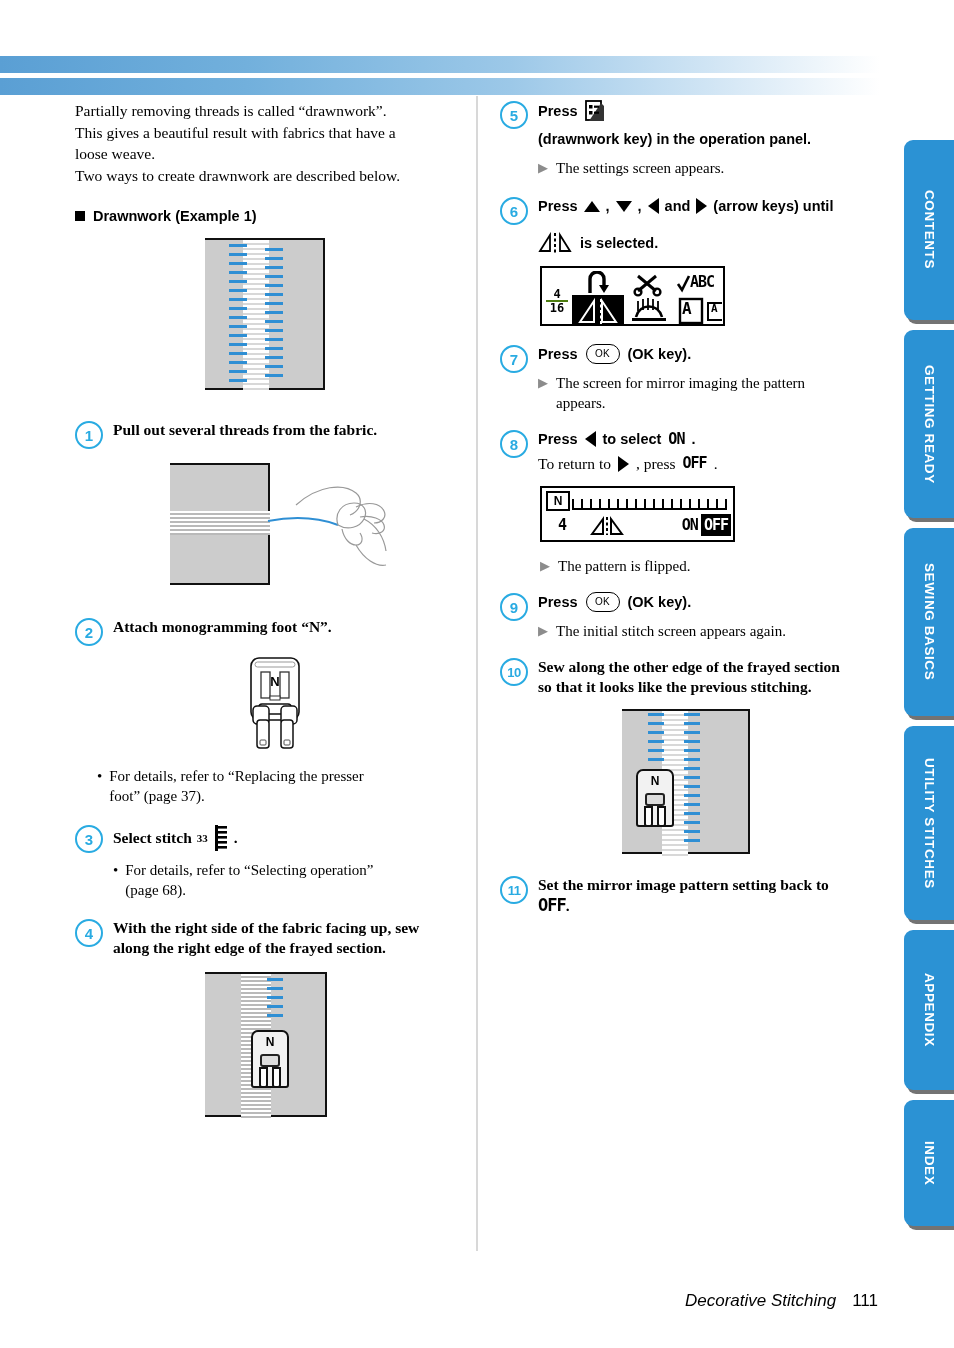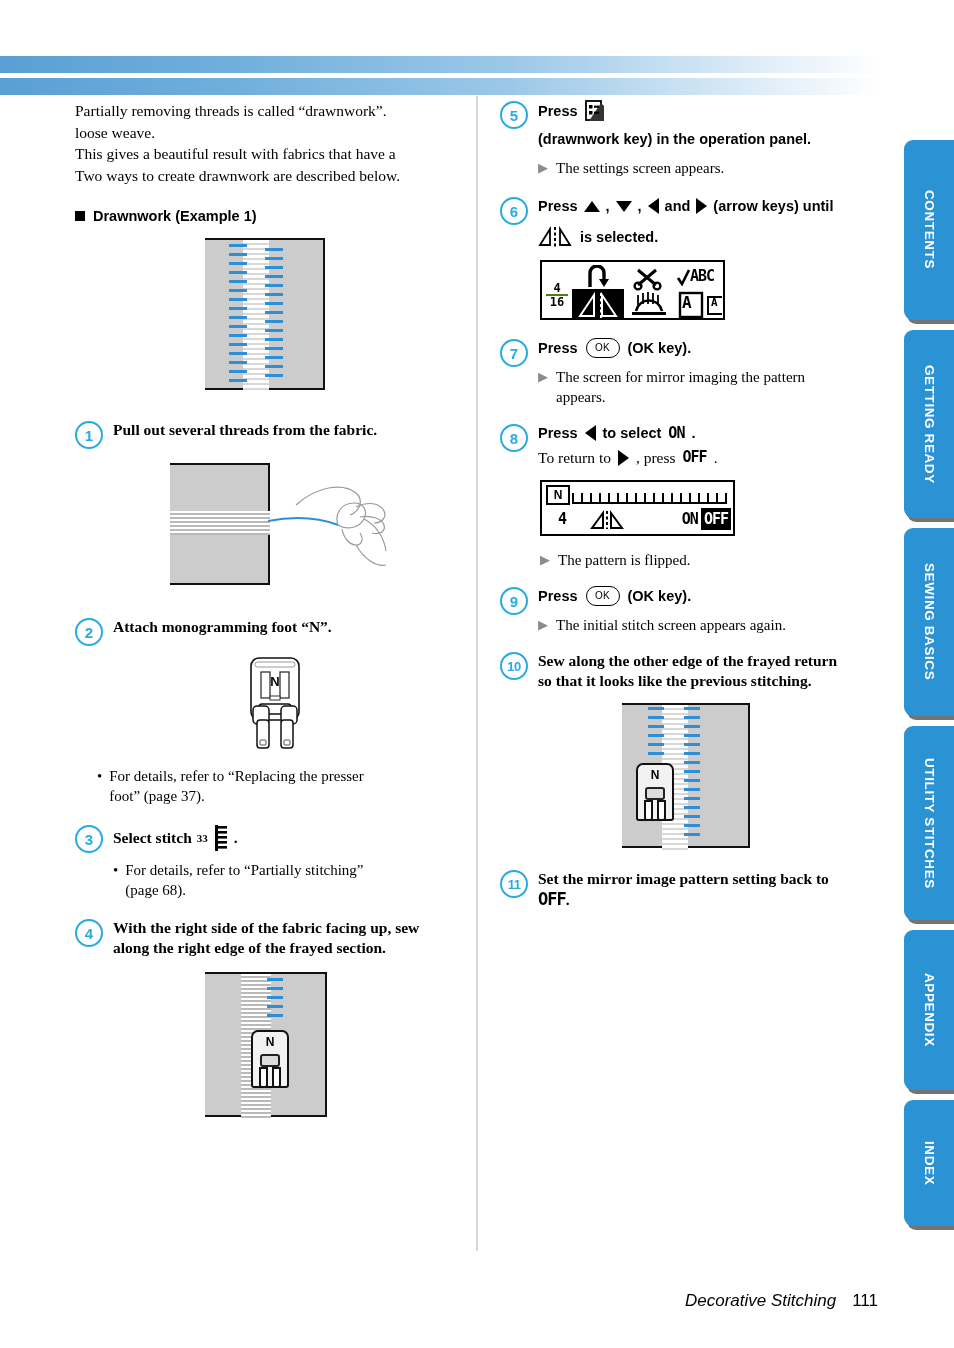--- a/index.html
+++ b/index.html
@@ -194,22 +194,22 @@
 
 <div class="hdr-bar top"></div>
 <div class="hdr-bar bot"></div>
 
 <div class="col-divider"></div>
 
 <div class="col col-left">
 
   <div class="intro">
     <div>Partially removing threads is called “drawnwork”.</div>
+    <div>This gives a beautiful result with fabrics that have a</div>
     <div>loose weave.</div>
-    <div>This gives a beautiful result with fabrics that have a</div>
     <div>Two ways to create drawnwork are described below.</div>
   </div>
 
   <div class="sec-head">
     <span class="sq"></span>
     <span>Drawnwork (Example 1)</span>
   </div>
 
   <div class="fig" style="margin-top:14px; height:160px;">
     <div class="fabric" style="position:absolute; left:130px; top:0; width:120px; height:152px;">
@@ -321,21 +321,21 @@
           <rect x="5" y="7" width="9" height="2.6" fill="#000"></rect>
           <rect x="5" y="12" width="9" height="2.6" fill="#000"></rect>
           <rect x="5" y="17" width="9" height="2.6" fill="#000"></rect>
           <rect x="5" y="22" width="9" height="2.6" fill="#000"></rect>
         </svg>
         <span>.</span>
       </div>
       <div class="bullet" style="padding-left:0;">
         <span class="dot">•</span>
         <span>
-          <span>For details, refer to “Partially stitching”</span><br>
+          <span>For details, refer to “Selecting operation”</span><br>
           <span>(page 68).</span>
         </span>
       </div>
     </div>
   </div>
 
   <div class="step" style="margin-top:18px;">
     <div class="num">4</div>
     <div class="step-body">
       <div class="step-title serifish">
@@ -398,21 +398,21 @@
           <span>Press</span>
           <span class="arrow-up"></span>
           <span>,</span>
           <span class="arrow-down"></span>
           <span>,</span>
           <span class="arrow-left"></span>
           <span>and</span>
           <span class="arrow-right"></span>
           <span>(arrow keys) until</span>
         </span>
-        <span style="display:flex; align-items:center; gap:8px; margin-top:10px;">
+        <span style="display:flex; align-items:center; gap:8px; margin-top:16px;">
           <svg width="34" height="22">
             <path d="M2,19 L12,3 L12,19 Z" fill="#fff" stroke="#000" stroke-width="1.8"></path>
             <path d="M32,19 L22,3 L22,19 Z" fill="#fff" stroke="#000" stroke-width="1.8"></path>
             <line x1="17" y1="1" x2="17" y2="21" stroke="#000" stroke-width="2" stroke-dasharray="3,2.5"></line>
           </svg>
           <span>is selected.</span>
         </span>
       </div>
     </div>
   </div>
@@ -535,21 +535,21 @@
         <span class="tri">▶</span>
         <span>The initial stitch screen appears again.</span>
       </div>
     </div>
   </div>
 
   <div class="step" style="margin-top:16px;">
     <div class="num wide">10</div>
     <div class="step-body">
       <div class="step-title serifish">
-        <span>Sew along the other edge of the frayed return</span><br>
+        <span>Sew along the other edge of the frayed section</span><br>
         <span>so that it looks like the previous stitching.</span>
       </div>
     </div>
   </div>
 
   <div class="fig" style="margin-top:12px; height:150px;">
     <div class="fabric" style="position:absolute; left:122px; top:0; width:128px; height:145px;">
       <div class="gap-strip" style="left:40px; top:0; width:26px; height:145px;"></div>
       <div class="frayed-light" style="left:40px; top:0; width:26px; height:145px;"></div>
       <div class="stitchcol" style="left:26px; top:2px; width:16px;">

